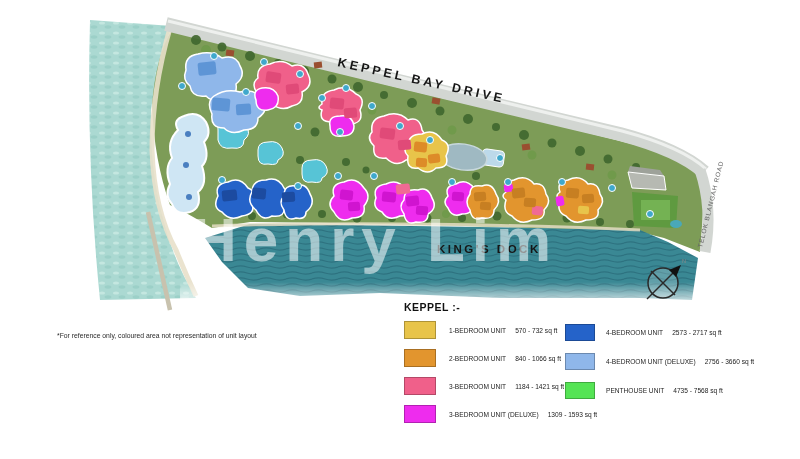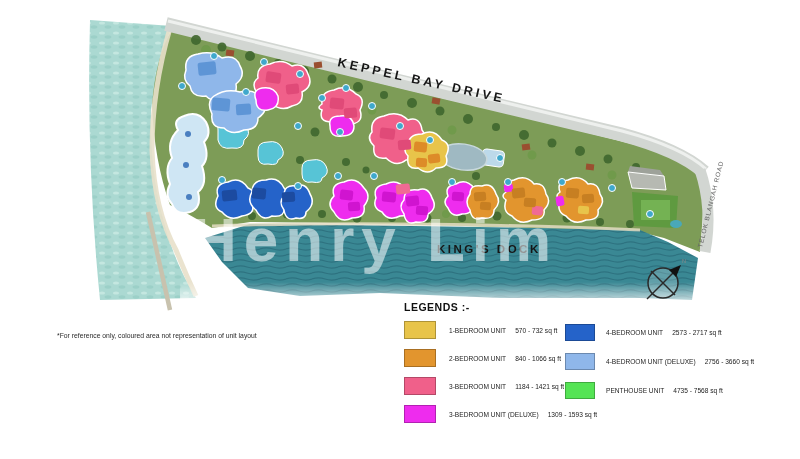--- a/index.html
+++ b/index.html
@@ -278,21 +278,21 @@
       <polygon points="681,265 669,270 676,277" fill="#111111" stroke="none"></polygon>
     </g>
     <text x="682" y="263" font-size="5.5" fill="#888" font-family="Liberation Sans, sans-serif">N</text>
   </svg>
 
   <div class="watermark">Henry Lim</div>
 
   <div class="note">*For reference only, coloured area not representation of unit layout</div>
 
   <div class="legend">
-    <div class="legend-title">LEGENDS :-</div>
+    <div class="legend-title">KEPPEL :-</div>
     <div class="legend-cols">
       <div class="legend-col left">
         <div class="legend-row">
           <div class="swatch" style="background: rgb(232, 196, 74);"></div>
           <span class="legend-label">1-BEDROOM UNIT</span>
           <span class="legend-range">570 - 732 sq ft</span>
         </div>
         <div class="legend-row">
           <div class="swatch" style="background: rgb(226, 149, 46);"></div>
           <span class="legend-label">2-BEDROOM UNIT</span>

